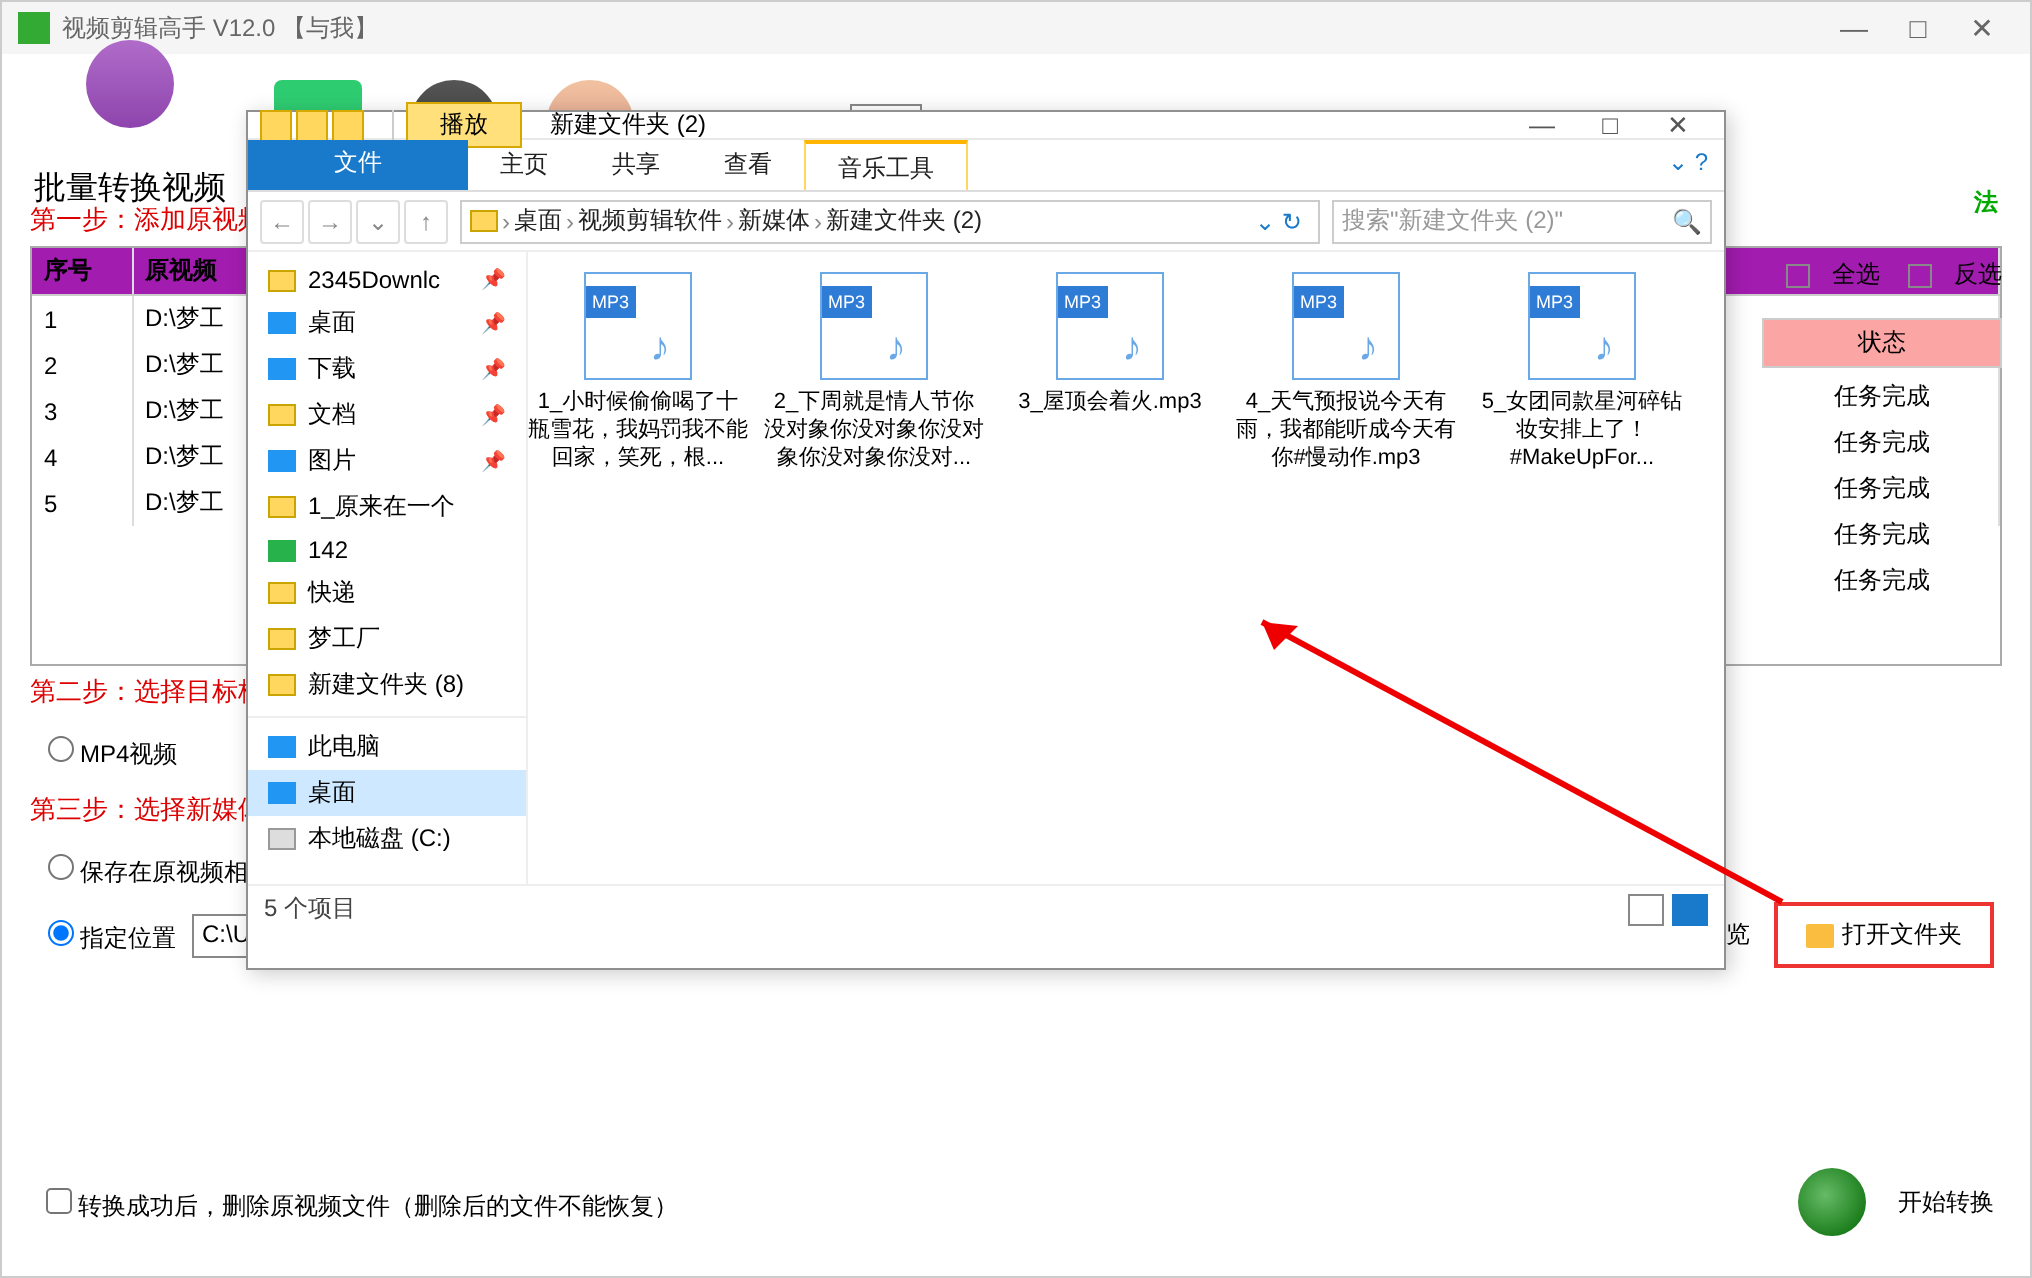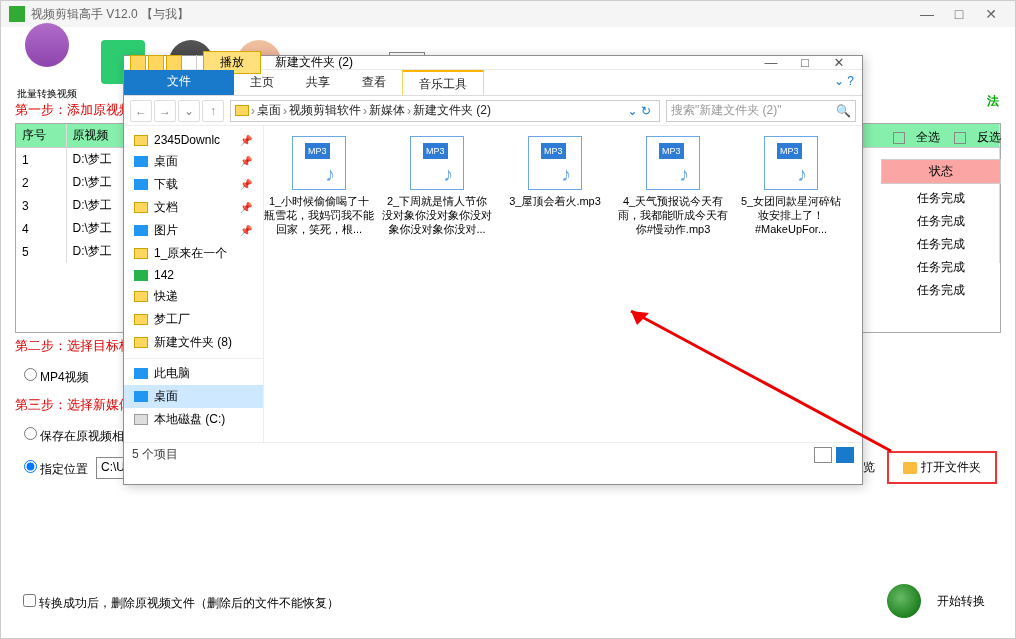--- a/index.html
+++ b/index.html
@@ -3,39 +3,39 @@
 <meta charset="utf-8">
 <style>
 html,body{margin:0;padding:0;font-family:"Microsoft YaHei","Segoe UI",sans-serif;font-size:12px;color:#000;background:#f0f0f0}
 *{box-sizing:border-box}
 .app{width:1016px;height:639px;background:#fff;position:relative;overflow:hidden;border:1px solid #ccc}
 .titlebar{height:26px;background:#f5f5f5;display:flex;align-items:center;padding:0 8px;color:#666}
 .titlebar .logo{width:16px;height:16px;background:#3a3;margin-right:6px}
 .titlebar .title{flex:1}
 .titlebar .win-btn{width:32px;text-align:center;color:#666;font-size:14px;line-height:26px}
 .toolbar{height:70px;display:flex;align-items:center;gap:24px;padding:4px 16px}
-.tool{display:flex;flex-direction:column;align-items:center;gap:20px;font-size:10px}
+.tool{display:flex;flex-direction:column;align-items:center;gap:20px;font-size:16px}
 .tool .ic{width:44px;height:44px;border-radius:4px}
 .tool .ic.purple{background:linear-gradient(#b06cc9,#8e44ad);border-radius:22px}
 .tool .ic.green{background:#2ecc71}
 .tool .ic.film{background:linear-gradient(#555,#333);border-radius:22px}
 .tool .ic.head{background:linear-gradient(#f1c2a1,#d98);border-radius:22px}
 .mt-wrap{display:flex;align-items:center;gap:4px;margin-left:20px}
 .mt-wrap input[type=text]{width:36px;height:20px;text-align:center;border:1px solid #888}
 .step-label{color:#d00;padding:4px 14px;font-size:13px}
 .table-wrap{margin:0 14px;border:1px solid #aaa;height:210px;overflow:hidden}
 .table-wrap table{width:100%;border-collapse:collapse;font-size:12px}
 .table-wrap th,.table-wrap td{text-align:left;padding:3px 6px;border-right:1px solid #ddd;white-space:nowrap}
-.table-wrap th{background:#86efac;border-bottom:1px solid #ccc;font-weight:normal}
+.table-wrap th{background:#a21caf;border-bottom:1px solid #ccc;font-weight:bold}
 .radio-row,.opt-row{margin:6px 18px;display:flex;align-items:center;gap:8px}
 .path-input{flex:1;height:22px;border:1px solid #888;padding:0 4px;background:#fff;font-size:12px}
 .browse-btn{display:flex;align-items:center;gap:4px;padding:0 4px;cursor:pointer}
 .folder-ic{width:14px;height:12px;background:#fbbd3f;border-radius:1px;display:inline-block}
 .openfolder{border:2px solid #e33;padding:6px 14px;display:flex;align-items:center;gap:4px}
-.bottom-row{position:absolute;left:18px;right:30px;bottom:20px;display:flex;align-items:center;gap:16px}
+.bottom-row{position:absolute;left:18px;right:18px;bottom:20px;display:flex;align-items:center;gap:16px}
 .convert-icon{width:34px;height:34px;border-radius:17px;background:radial-gradient(circle at 40% 40%,#6b6,#060);margin-left:auto}
 .sel-actions{position:absolute;right:14px;top:128px;display:flex;gap:14px}
 .sel-actions span{display:flex;align-items:center;gap:11px}
 .box-ic{width:12px;height:12px;border:1px solid #888;display:inline-block}
 
 
 .explorer{position:absolute;left:122px;top:54px;width:740px;height:430px;background:#fff;border:1px solid #909090;box-shadow:2px 2px 10px rgba(0,0,0,.2);z-index:50}
 .exp-titlebar{height:14px;background:#fff;display:flex;align-items:center;padding:0 6px;border-bottom:1px solid #e8e8e8}
 .exp-titlebar .fic{display:flex;gap:2px;margin-right:8px}
 .exp-titlebar .fic span{width:16px;height:16px;background:#ffd65e;border:1px solid #d6a800}
@@ -63,21 +63,21 @@
 .exp-side .item .pin{margin-left:auto;color:#888;font-size:10px}
 .exp-side .item.sep-top{border-top:1px solid #eee;margin-top:4px;padding-top:6px}
 .exp-side .item.sel{background:#cde8ff}
 .ic-folder{width:14px;height:11px;background:#ffd65e;border:1px solid #caa400;display:inline-block}
 .ic-blue{width:14px;height:11px;background:#2196f3;display:inline-block}
 .ic-green{width:14px;height:11px;background:#28b24b;display:inline-block}
 .ic-disk{width:14px;height:11px;background:#ddd;border:1px solid #999;display:inline-block}
 .exp-files{flex:1;padding:10px 0 0 0;display:flex;flex-wrap:wrap;align-content:flex-start;gap:10px 8px}
 .file{width:110px;display:flex;flex-direction:column;align-items:center;gap:4px;text-align:center;font-size:11px;line-height:14px;cursor:pointer}
 .file .thumb{width:54px;height:54px;border:1px solid #6aa8e6;background:#fff;position:relative}
-.file .thumb .tag{position:absolute;left:12px;top:6px;background:#2e7cd6;color:#fff;font-size:9px;padding:1px 3px}
+.file .thumb .tag{position:absolute;left:0;top:6px;background:#2e7cd6;color:#fff;font-size:9px;padding:1px 3px}
 .file .thumb .note{position:absolute;right:10px;bottom:8px;font-size:20px;color:#6aa8e6}
 .exp-status{height:24px;border-top:1px solid #eee;display:flex;align-items:center;padding:0 8px;font-size:12px;color:#444}
 .exp-status .view{margin-left:auto;display:flex;gap:4px}
 .exp-status .view span{width:18px;height:16px;border:1px solid #888;display:inline-block}
 .exp-status .view span.on{background:#1979ca;border-color:#1979ca}
 
 
 .arrow{position:absolute;left:620px;top:300px;width:290px;height:170px;z-index:60;pointer-events:none}
 .legal-link{color:#0a0;font-weight:bold;position:absolute;right:16px;top:92px}
 

